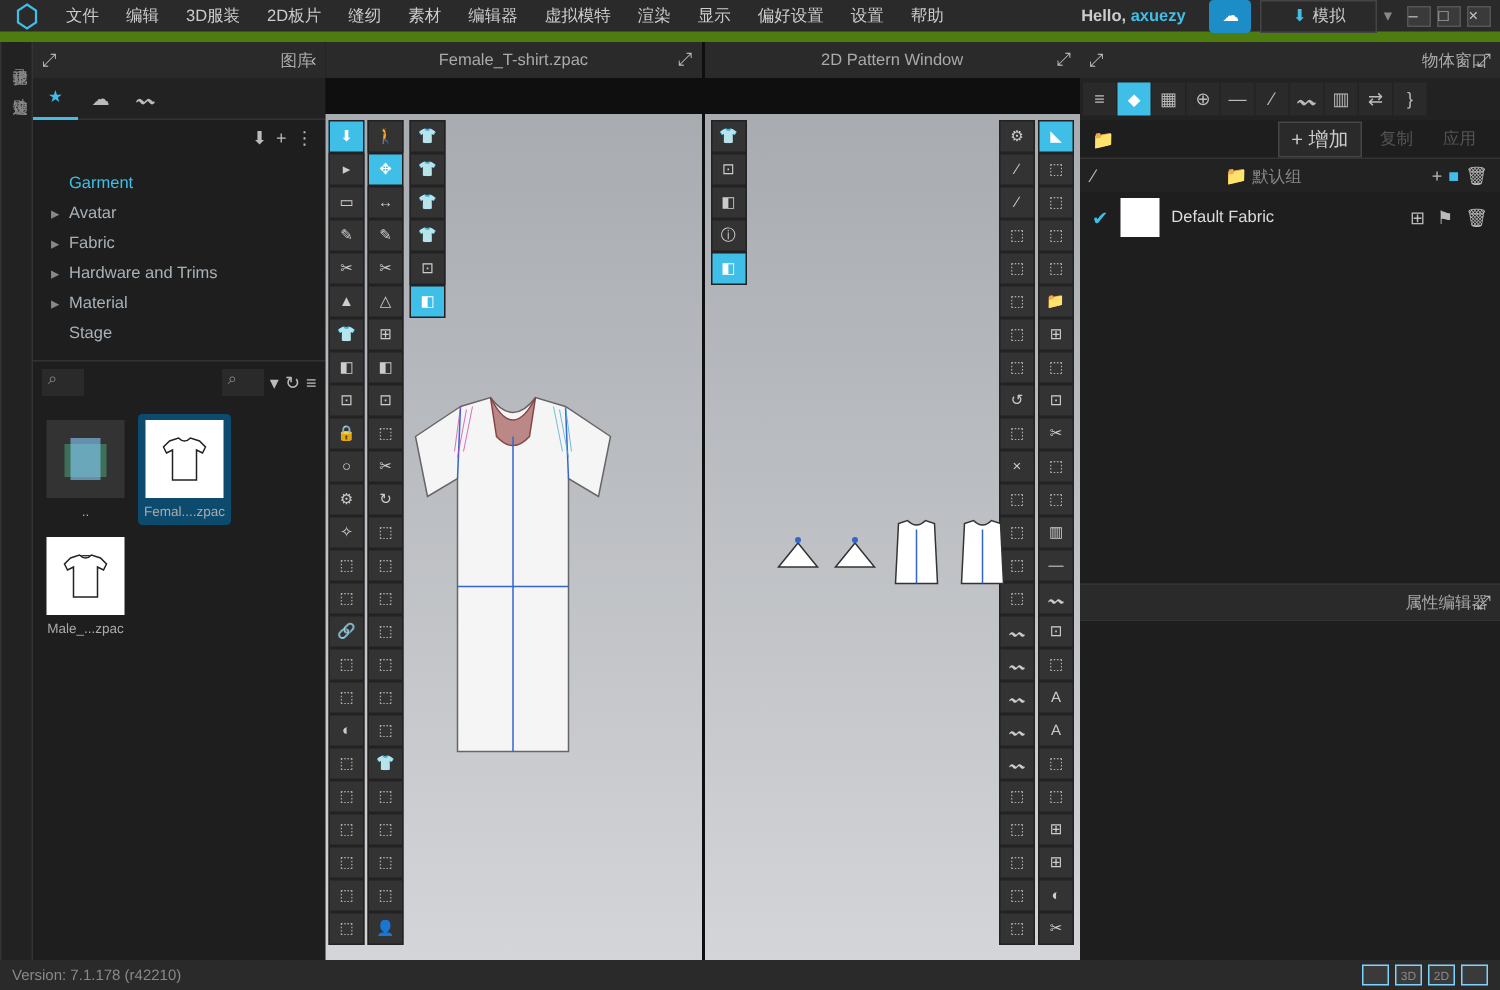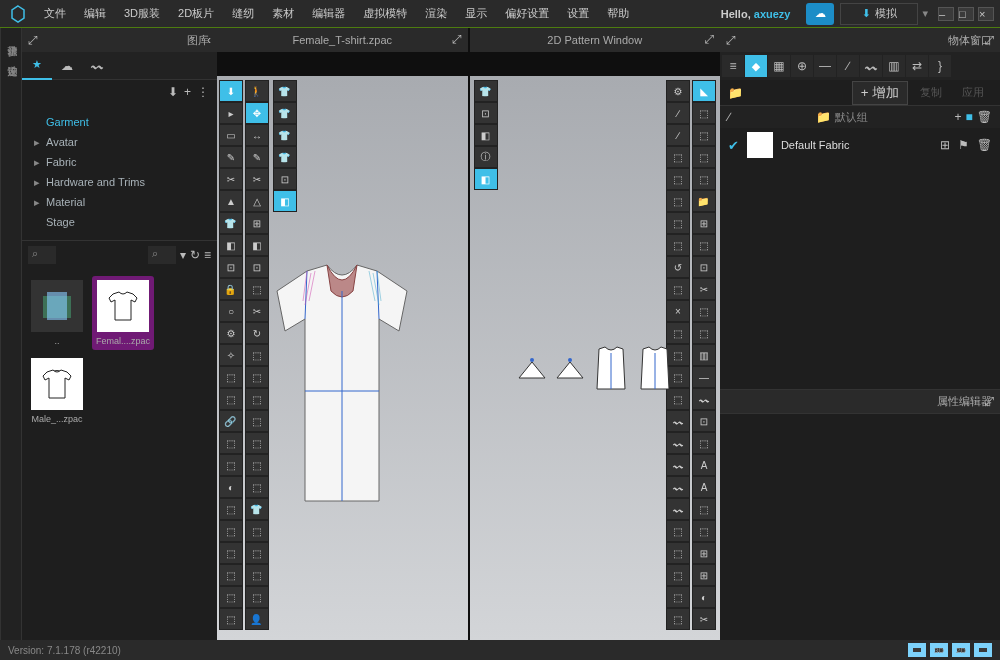--- a/index.html
+++ b/index.html
@@ -1,18 +1,18 @@
 <!DOCTYPE html>
 <html><head>
 <meta charset="utf-8">
 <style>
 * { margin: 0; padding: 0; box-sizing: border-box; font-family: "Microsoft YaHei", Arial, sans-serif; }
 body { background: #1a1a1a; color: #c8c8c8; font-size: 11px; width: 1000px; height: 660px; overflow: hidden; position: relative; }
 .app { display: flex; flex-direction: column; height: 100%; }
-.menubar { height: 28px; background: #2a2a2a; display: flex; align-items: center; border-bottom: 1px solid #4d7c0f; }
+.menubar { height: 28px; background: #2a2a2a; display: flex; align-items: center; border-bottom: 7px solid #4d7c0f; }
 .logo { width: 28px; height: 28px; display: flex; align-items: center; justify-content: center; margin: 0 4px; }
 .menus { display: flex; gap: 2px; flex: 1; }
 .menu-item { padding: 6px 8px; cursor: pointer; color: #ccc; }
 .hello { padding: 0 10px; color: #ccc; font-weight: bold; }
 .hello .user { color: #3fbfe8; }
 .cloud-btn { width: 28px; height: 22px; background: #1c8dc7; border-radius: 3px; display: flex; align-items: center; justify-content: center; margin: 0 6px; }
 .sim-btn { width: 78px; height: 22px; background: #2a2a2a; border: 1px solid #444; display: flex; align-items: center; justify-content: center; gap: 4px; }
 .win-ctrls { display: flex; gap: 4px; padding: 0 6px; }
 .win-ctrl { width: 16px; height: 14px; background: #3a3a3a; border: 1px solid #555; }
 .body-row { flex: 1; display: flex; overflow: hidden; }
@@ -27,21 +27,21 @@
 .tree { padding: 8px 10px; }
 .tree-item { padding: 4px 0 4px 14px; color: #a8b2b8; cursor: pointer; position: relative; }
 .tree-item.active { color: #3fbfe8; font-weight: 400; }
 .tree-item.has-child::before { content: '▸'; position: absolute; left: 2px; color: #888; }
 .lib-search { height: 28px; display: flex; align-items: center; padding: 0 6px; gap: 4px; background: #1e1e1e; border-top: 1px solid #333; }
 .srch { width: 28px; height: 18px; background: #2a2a2a; border: none; color: #ccc; padding: 0 14px 0 4px; }
 .srch-wrap { position: relative; }
 .srch-wrap::before { content: '⌕'; position: absolute; left: 4px; top: 1px; color: #888; }
 .lib-grid { padding: 8px 4px; display: flex; flex-wrap: wrap; gap: 4px; }
 .lib-thumb { width: 62px; display: flex; flex-direction: column; align-items: center; padding: 4px; }
-.lib-thumb.sel { background: #701a75; border-radius: 3px; }
+.lib-thumb.sel { background: #0c4a6e; border-radius: 3px; }
 .thumb-img { width: 52px; height: 52px; background: #333; display: flex; align-items: center; justify-content: center; margin-bottom: 4px; }
 .thumb-lbl { font-size: 9px; color: #aaa; text-align: center; overflow: hidden; width: 58px; white-space: nowrap; text-overflow: ellipsis; }
 .side-tabs { width: 22px; background: #222; border-left: 1px solid #333; border-right: 1px solid #333; }
 .side-tab { writing-mode: vertical-rl; padding: 10px 4px; color: #888; font-size: 10px; }
 .views { flex: 1; display: flex; gap: 2px; background: #0f0f0f; }
 .view { flex: 1; display: flex; flex-direction: column; position: relative; min-width: 0; gap: 24px; }
 .view-hdr { height: 24px; background: #2a2a2a; display: flex; align-items: center; justify-content: center; color: #aaa; position: relative; }
 .view-hdr .pop-icon { right: 6px; }
 .view-body { flex: 1; position: relative; background: linear-gradient(180deg, #a8abb0 0%, #d3d5d8 100%); overflow: hidden; }
 .view-body.pattern { background: #a8aab0 repeating-linear-gradient(0deg, rgba(0,0,0,0.06) 0 1px, transparent 1px 20px), #a8aab0 repeating-linear-gradient(90deg, rgba(0,0,0,0.06) 0 1px, transparent 1px 20px); }
@@ -60,21 +60,21 @@
 .obj-toolbar .add-btn { margin-left: auto; padding: 2px 8px; background: #2a2a2a; color: #ccc; border: 1px solid #444; }
 .obj-toolbar .disabled-btn { padding: 2px 8px; color: #555; }
 .group-hdr { height: 22px; display: flex; align-items: center; gap: 4px; padding: 0 8px; background: #222; color: #888; }
 .fabric-row { height: 34px; display: flex; align-items: center; gap: 8px; padding: 0 8px; }
 .check { color: #3fbfe8; font-size: 13px; }
 .swatch { width: 26px; height: 26px; background: #fff; }
 .fabric-row .lbl { flex: 1; color: #ddd; }
 .prop-editor { flex: 1; border-top: 1px solid #333; }
 .statusbar { height: 20px; background: #2a2a2a; display: flex; align-items: center; padding: 0 8px; color: #888; font-size: 10px; }
 .statusbar .right { margin-left: auto; display: flex; gap: 4px; }
-.sb-btn { width: 18px; height: 14px; background: #3a3a3a; border: 5px solid #7dd3fc; font-size: 8px; display: flex; align-items: center; justify-content: center; }
+.sb-btn { width: 18px; height: 14px; background: #3a3a3a; border: 1px solid #7dd3fc; font-size: 8px; display: flex; align-items: center; justify-content: center; }
 svg { display: block; }
 .ico { font-size: 12px; color: #bbb; }
 .pattern-pieces { position: absolute; left: 50%; top: 52%; transform: translate(-50%, -50%); display: flex; gap: 8px; align-items: center; }
 </style>
 </head>
 <body>
 
 <div class="app">
   <div class="menubar">
     <div class="logo">

